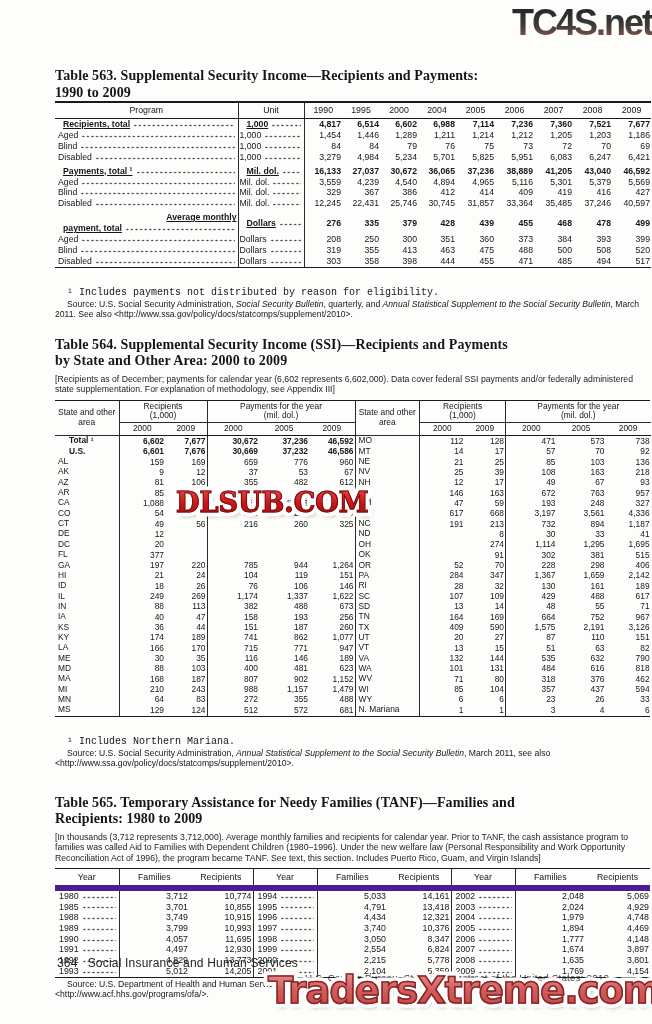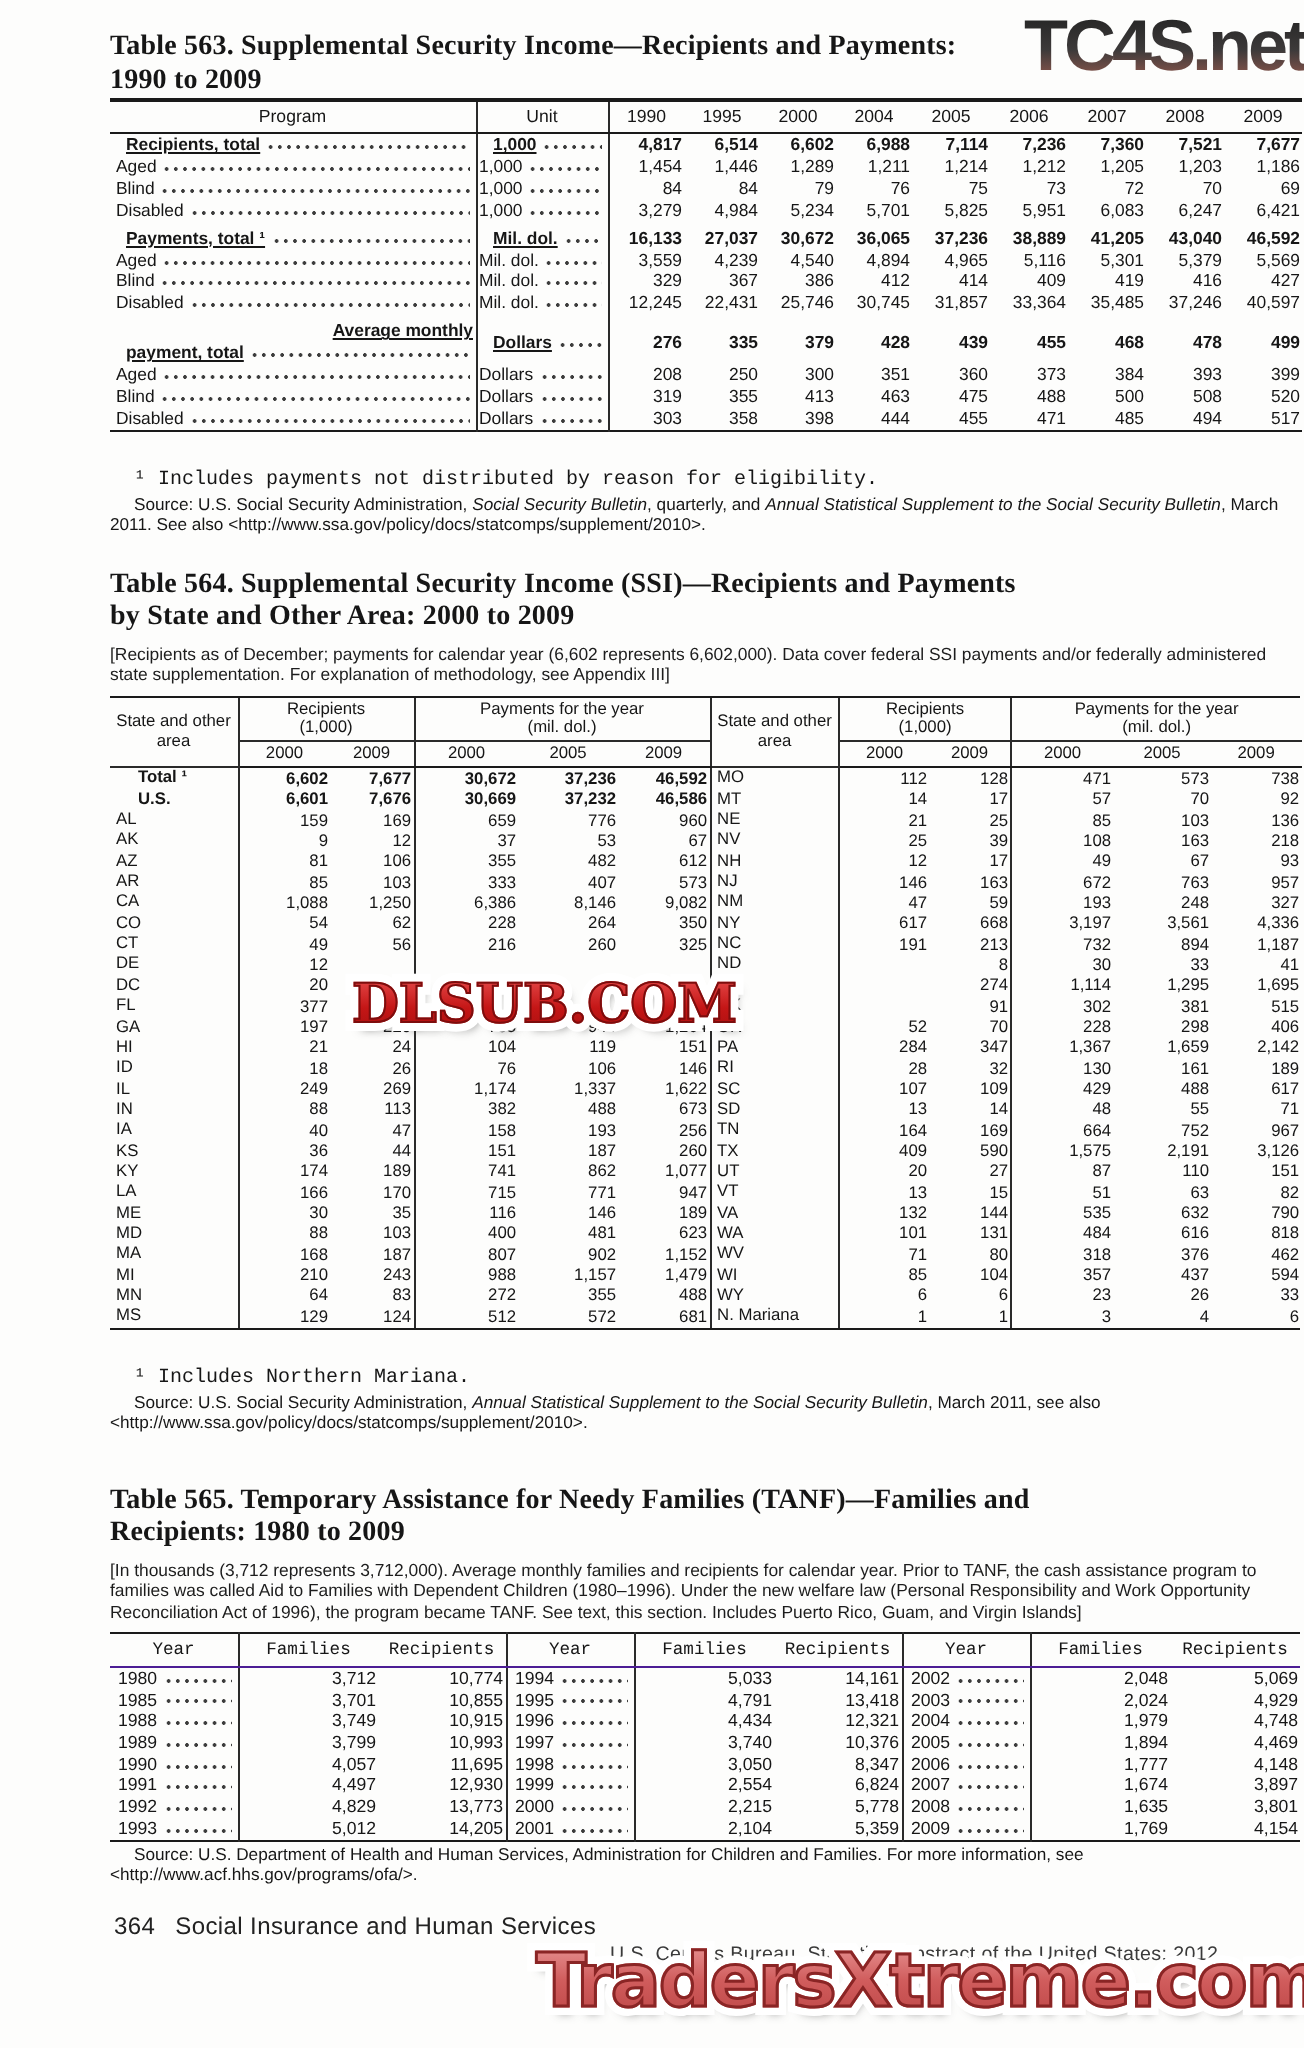--- a/index.html
+++ b/index.html
@@ -4,21 +4,21 @@
 <style>
   * { box-sizing: border-box; margin: 0; padding: 0; }
   html,body { width:652px; height:1024px; }
   body {
     position: relative;
     background: #fdfdfc;
     font-family: "Liberation Sans", sans-serif;
     color: #161616;
     overflow: hidden;
   }
-  .page { position:absolute; inset:0; padding:16px 0 0 55px; }
+  .page { position:absolute; inset:0; padding:68px 0 0 55px; }
 
   
   .t-title {
     font-family: "Liberation Serif", serif;
     font-weight: bold;
     font-size: 14px;
     line-height: 16.5px;
     letter-spacing: .1px;
     width: 595px;
   }
@@ -65,21 +65,21 @@
   .tbl564 td { font-size: 8.4px; line-height: 9.35px; padding: 0 1px; }
   .tbl564 thead th { font-size: 8.4px; line-height: 9.6px; padding: 1px 1px; text-align:center; }
   .tbl564 thead tr.grp th { border-bottom: 1px solid #2a2a2a; }
   .tbl564 thead tr.yrs th { border-bottom: 1px solid #1a1a1a; padding-bottom:2px; }
   .tbl564 thead th.statehead { border-bottom: 1px solid #1a1a1a; }
   .tbl564 tr.b .lf { padding-left: 13px; }
   .tbl564 .st .lf { padding-left: 2px; flex-direction: column; }
 
   
   .tbl565 { width: 595px; border-top: 1.5px solid #1a1a1a; border-bottom: 1px solid #1a1a1a; }
-  .tbl565 thead th { font-size: 8.8px; border-bottom: 1px solid #4c1d95; padding: 3px 2px; text-align: center; font-family: Liberation Mono, monospace; }
+  .tbl565 thead th { font-size: 8.8px; border-bottom: 6px solid #4c1d95; padding: 3px 2px; text-align: center; }
   .tbl565 td { font-size: 8.8px; line-height: 10.7px; padding: 0 1px; }
   .tbl565 .yr .lf { padding-left: 3px; }
 
   
   .footer-line { position:absolute; left:57px; top:956px; font-size:12px; color:#222; letter-spacing:.2px; }
   .footer-line .pagenum { margin-right: 10px; }
   .census { position:absolute; left:305px; top:972px; font-size:9.8px; color:#3a3a3a; letter-spacing:.2px; }
 
   
   .wm-top {

